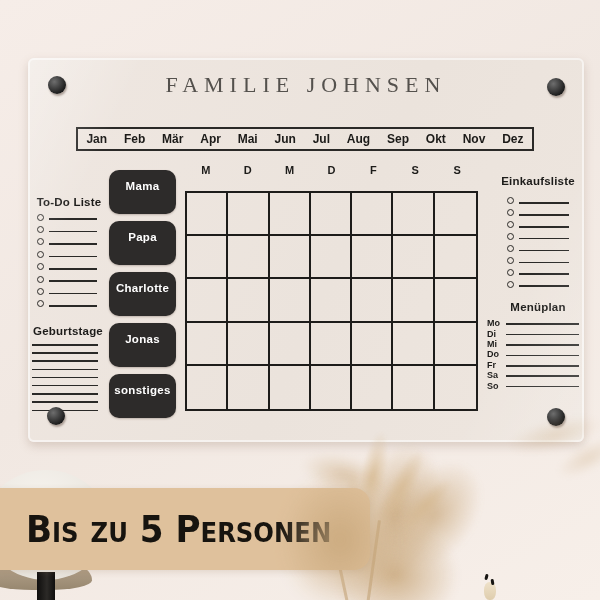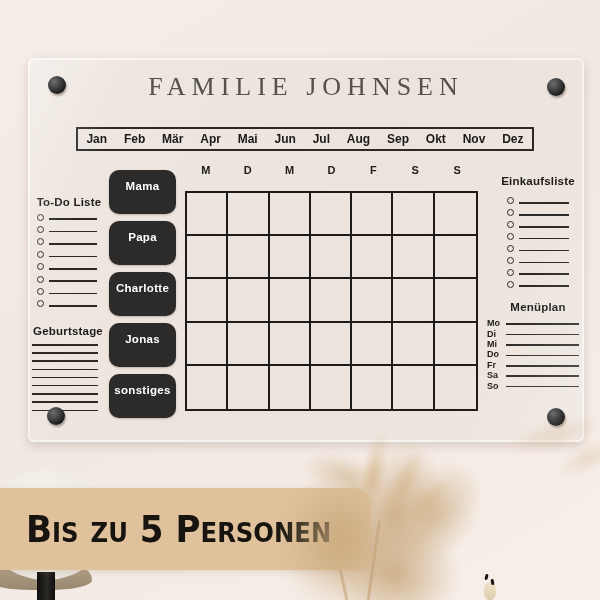--- a/index.html
+++ b/index.html
@@ -15,21 +15,21 @@
   .board::after{content:"";position:absolute;inset:0;border-radius:6px;pointer-events:none;
          background:linear-gradient(115deg,rgba(255,255,255,.35) 0%,rgba(255,255,255,0) 16%,
                     rgba(255,255,255,0) 82%,rgba(255,255,255,.22) 100%);}
   .screw{position:absolute;width:18px;height:18px;border-radius:50%;z-index:3;
          background:radial-gradient(circle at 35% 32%,#6e6e6e 0%,#3a3a3a 45%,#141414 78%);
          box-shadow:1px 2px 2px rgba(90,70,60,.45);}
   #screw-tl{left:48px;top:76px;} #screw-tr{left:547px;top:78px;}
   #screw-bl{left:47px;top:407px;} #screw-br{left:547px;top:408px;}
 
   .title{position:absolute;left:0;right:0;top:14px;text-align:center;z-index:1;
-         font-family:"Liberation Serif",serif;font-weight:400;font-size:26px;
+         font-family:"Liberation Serif",serif;font-weight:400;font-size:22px;
          letter-spacing:6px;color:var(--title-color,#54514d);}
   .months{position:absolute;left:48px;top:69px;width:458px;height:24px;box-sizing:border-box;
           border:2px solid #2a2927;display:flex;align-items:center;justify-content:space-around;}
   .month{font-weight:700;font-size:12px;color:#1b1a18;}
 
   .weekdays{position:absolute;left:157px;top:106px;width:293px;display:flex;}
   .weekday{flex:1;text-align:center;font-weight:700;font-size:11px;color:#1d1c1a;}
   .grid{position:absolute;left:157px;top:133px;width:293px;height:220px;box-sizing:border-box;
         border:2px solid #1d1c1a;display:grid;
         grid-template-columns:repeat(7,1fr);grid-template-rows:repeat(5,1fr);}

